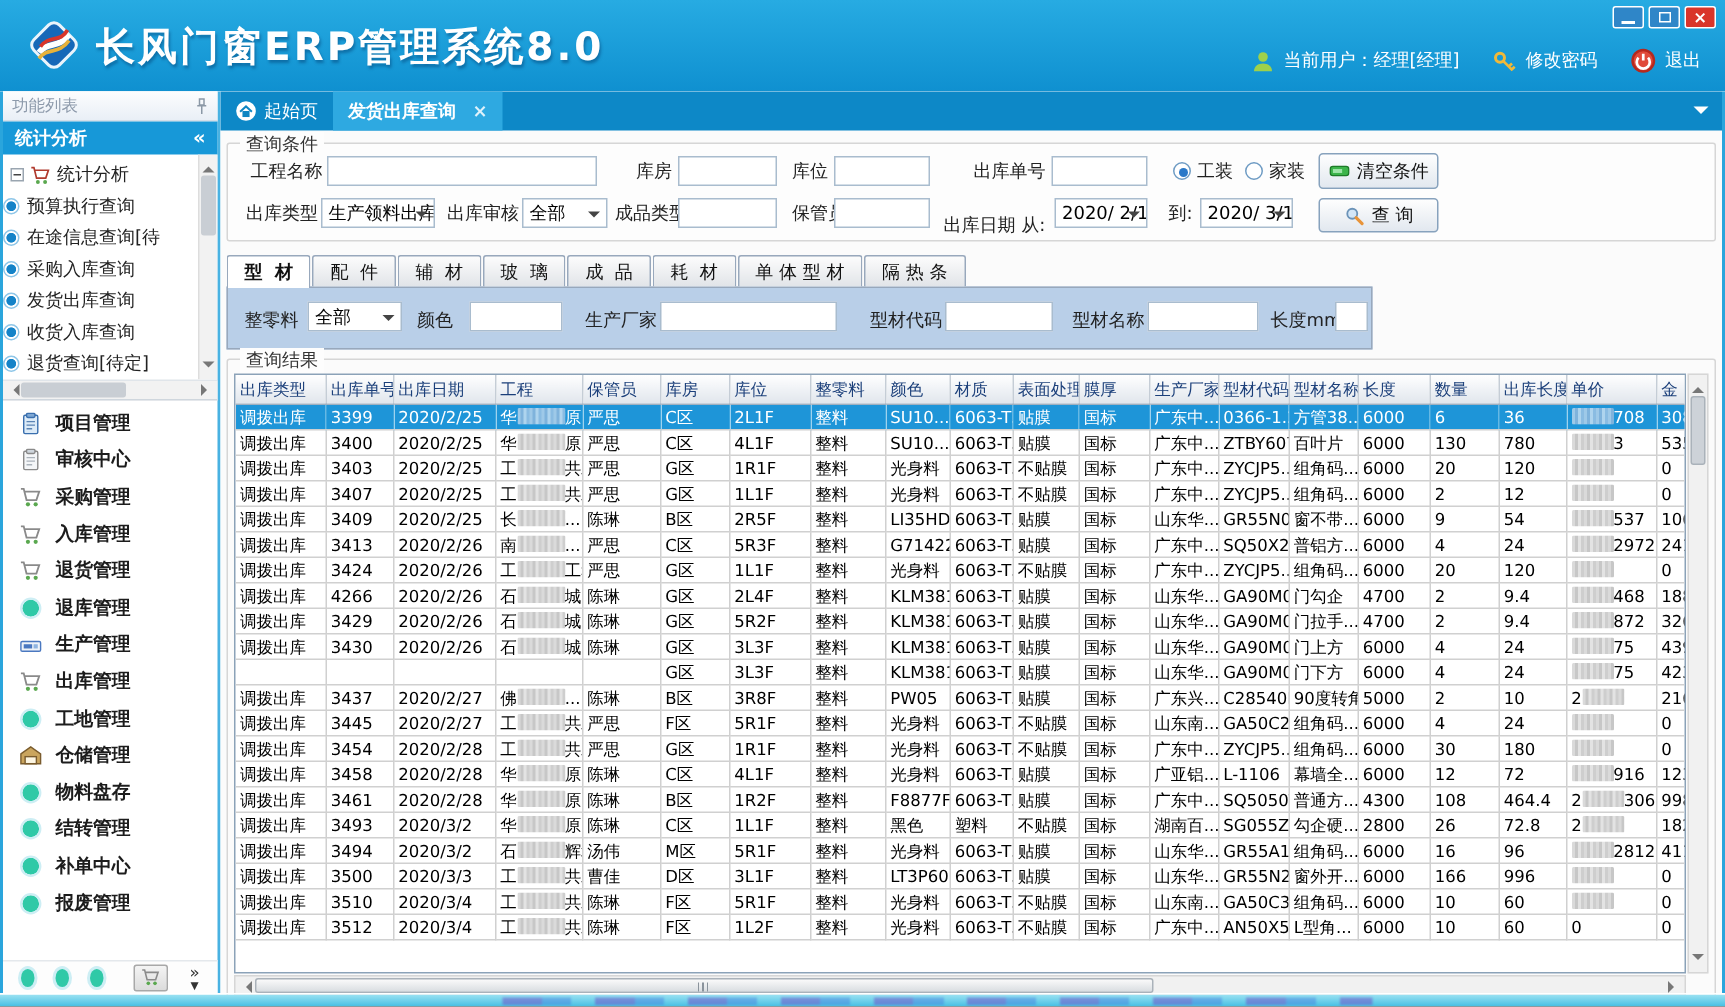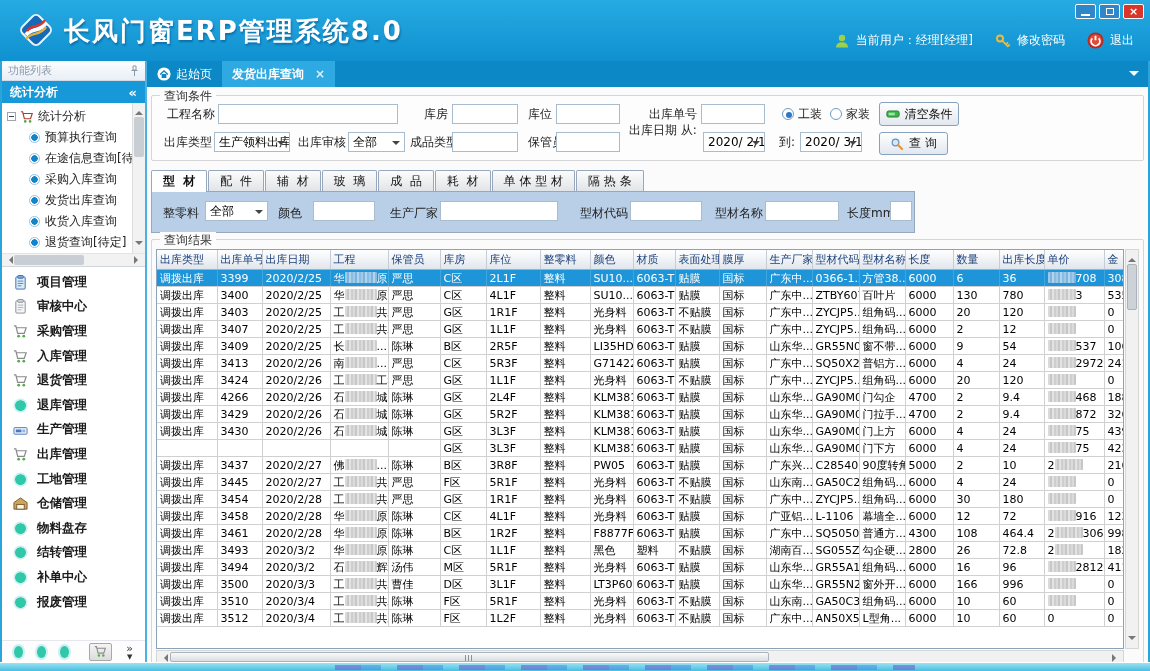--- a/index.html
+++ b/index.html
@@ -25,21 +25,21 @@
 
   
   .sidebar{position:relative;width:145px;border-right:2px solid #49b2e2;background:#fff;flex:none;}
   .func-header{height:20px;display:flex;align-items:center;justify-content:space-between;padding:0 6px;background:linear-gradient(#fcfdfe,#e9eff6);border-bottom:1px solid #d4dde7;color:#8d9aab;font-size:11px;}
   .section-header{height:22px;display:flex;align-items:center;justify-content:space-between;padding:0 8px;background:#1798d8;color:#fff;font-size:12px;font-weight:bold;}
   .section-header .collapse{font-weight:bold;font-size:13px;}
   .tree{position:relative;height:151px;overflow:hidden;border-bottom:1px solid #e0e5ea;font-size:12px;color:#222;padding-top:3px;}
   .tree-root{display:flex;align-items:center;gap:4px;height:21px;padding-left:5px;white-space:nowrap;}
   .expander{width:9px;height:9px;border:1px solid #9aa5b0;background:#fff;position:relative;flex:none;}
   .expander:after{content:"";position:absolute;left:1px;top:3px;width:5px;height:1px;background:#444;}
-  .tree-item{display:flex;align-items:center;gap:5px;height:21px;padding-left:27px;white-space:nowrap;}
+  .tree-item{display:flex;align-items:center;gap:5px;height:21px;white-space:nowrap;}
   .dot-blue{width:11px;height:11px;border-radius:50%;background:radial-gradient(circle at 50% 50%,#1583c8 0 3px,#fff 3.5px 4.5px,#58b6e8 5px);flex:none;border:1px solid #8ec6e8;}
   .tree-vscroll{position:absolute;right:0;top:0;bottom:0;width:13px;background:#f2f2f2;border-left:1px solid #ddd;}
   .sarr{position:absolute;left:2px;width:0;height:0;border:4px solid transparent;}
   .sarr.up{top:4px;border-bottom-color:#777;}
   .sarr.down{bottom:4px;border-top-color:#777;}
   .tree-vscroll .sthumb{position:absolute;left:1px;top:14px;width:10px;height:40px;background:#c9ced4;border-radius:2px;}
   .tree-hscroll{position:relative;height:13px;background:#f2f2f2;border-bottom:1px solid #cfd6dd;}
   .tree-hscroll .left{position:absolute;left:3px;top:2px;width:0;height:0;border:4px solid transparent;border-right-color:#777;}
   .tree-hscroll .right{position:absolute;right:3px;top:2px;width:0;height:0;border:4px solid transparent;border-left-color:#777;}
   .tree-hscroll .sthumb{position:absolute;left:12px;top:1px;height:10px;width:70px;background:#c9ced4;border-radius:2px;}
@@ -433,29 +433,29 @@
               <span>生产领料出库</span>
             </span>
           <span class="lbl" style="left:146px;top:36px">出库审核</span>
           <span class="combo" style="left:196px;top:36px;width:57px">
               <span>全部</span>
             </span>
           <span class="lbl" style="left:258px;top:36px">成品类型</span>
           <input class="tbox" style="left: 300px; top: 36px; width: 66px;">
           <span class="lbl" style="left:376px;top:36px">保管员</span>
           <input class="tbox" style="left: 404px; top: 36px; width: 64px;">
-          <span class="lbl" style="left:477px;top:24px">出库日期 从:</span>
+          <span class="lbl" style="left:477px;top:44px">出库日期 从:</span>
           <span class="combo" style="left:551px;top:36px;width:62px">
               <span>2020/ 2/16</span>
             </span>
           <span class="lbl" style="left:627px;top:36px">到:</span>
           <span class="combo" style="left:648px;top:36px;width:62px">
               <span>2020/ 3/16</span>
             </span>
-          <span class="btn" style="left:727px;top:36px;width:69px;height:23px">
+          <span class="btn" style="left:727px;top:36px;width:80px;height:23px">
             <span class="icon">
                 <svg viewBox="0 0 16 16">
                   <circle cx="6.3" cy="6.3" r="3.8" fill="#d4e7f8" stroke="#6b93b8" stroke-width="1.4"></circle>
                   <path d="M9.2 9.2l4.6 4.6" stroke="#e8943a" stroke-width="2.4" stroke-linecap="round"></path>
                 </svg>
               </span>
             <span>查 询</span>
           </span>
         </div>
 

